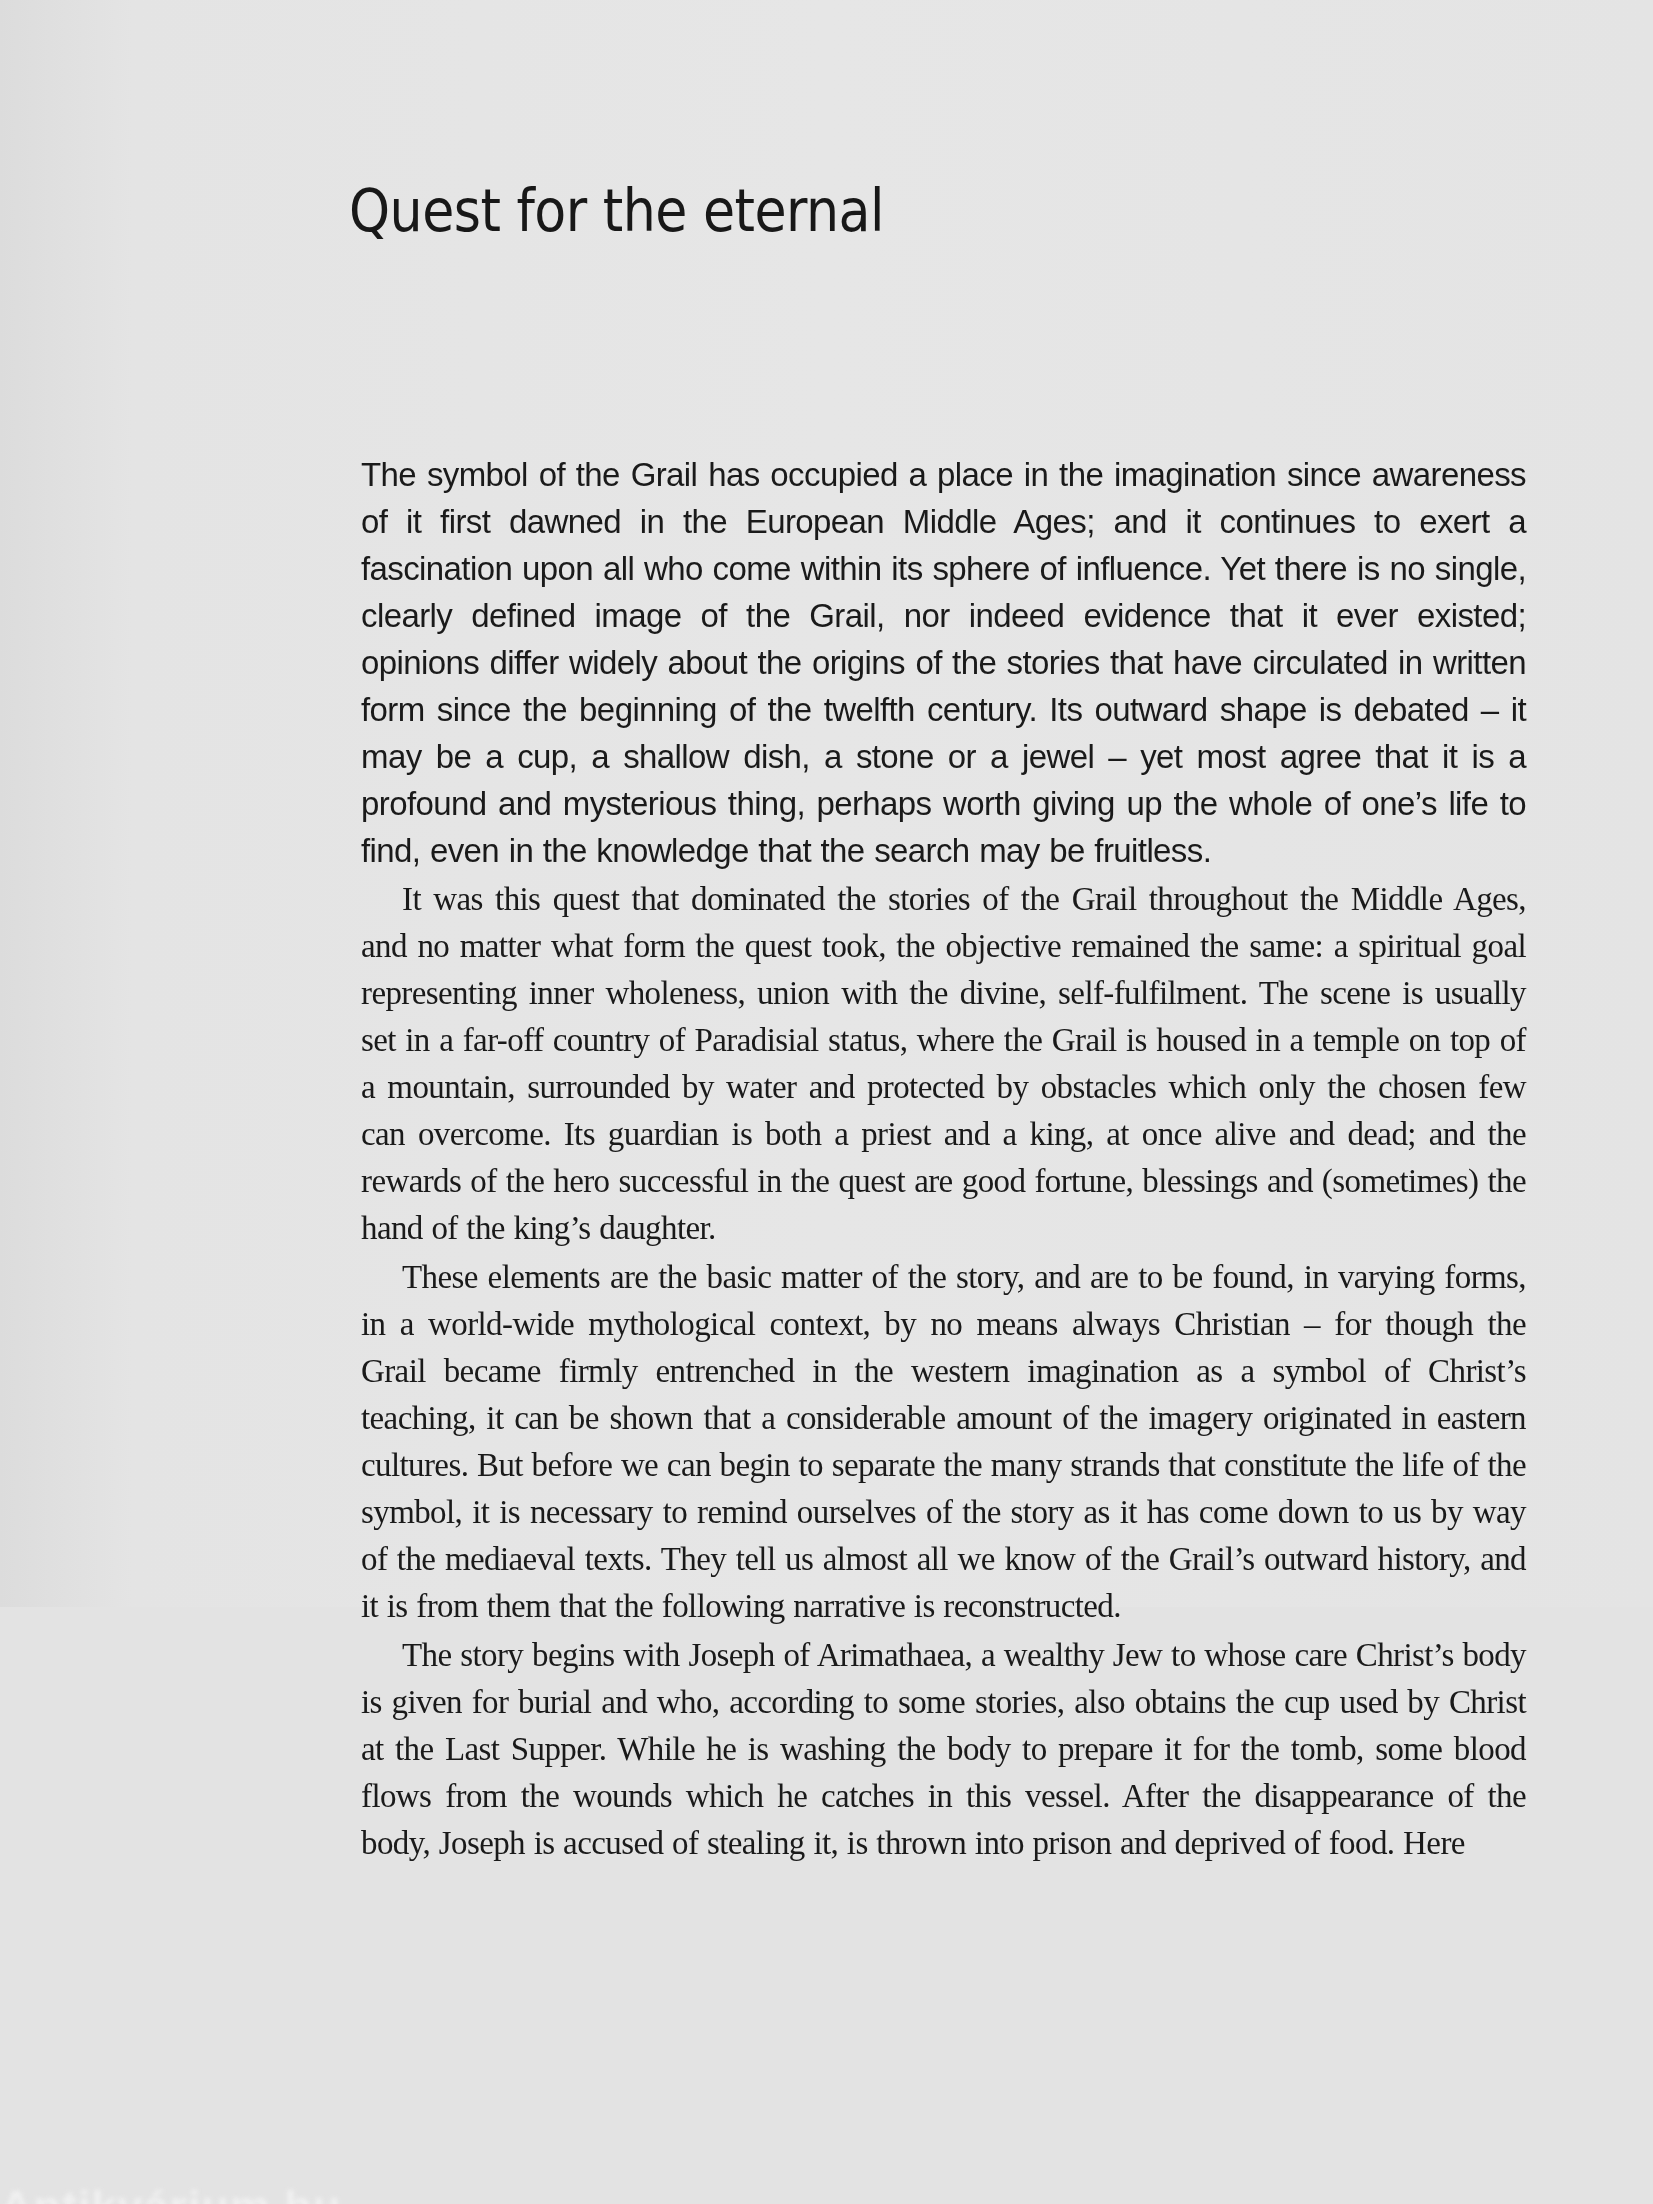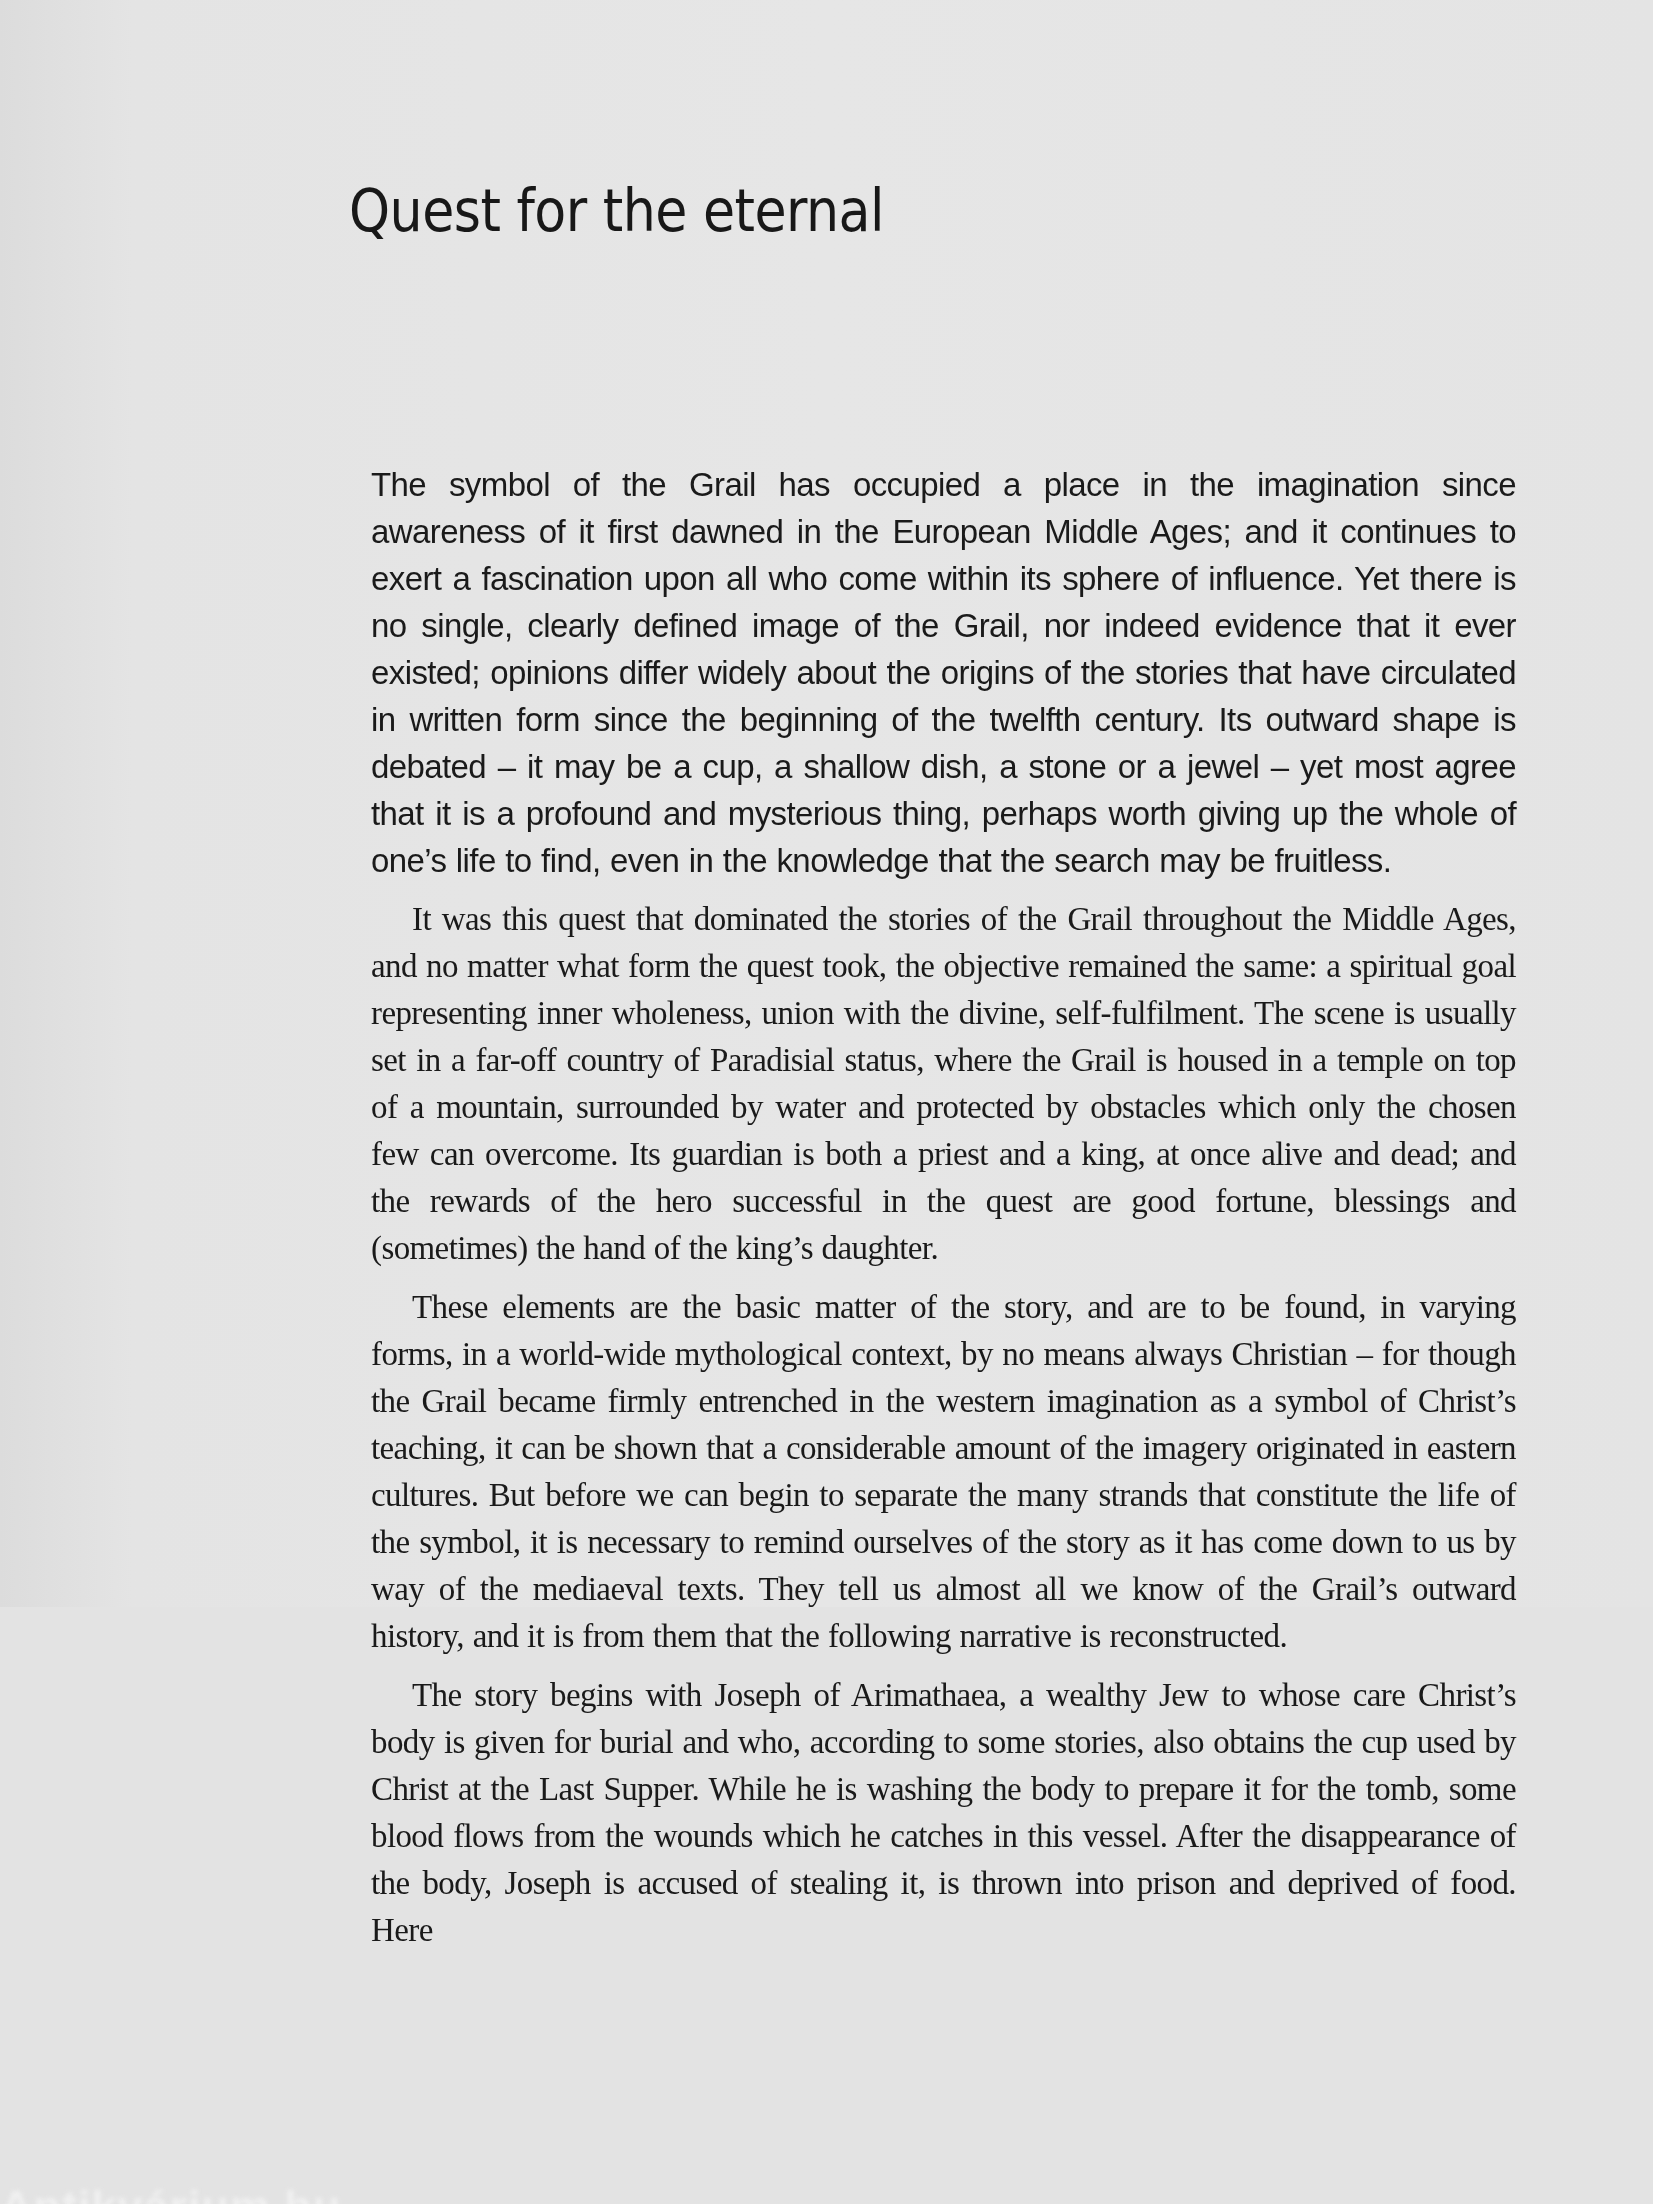--- a/index.html
+++ b/index.html
@@ -39,21 +39,21 @@
     top: 449px;
     width: 1169px;
     font-size: 33px;
     line-height: 47px;
     text-align: justify;
     color: #1a1a1a;
     letter-spacing: -0.6px;
     word-spacing: 1px;
   }
   .body-text p {
-    margin: 12px;
+    margin: 2px;
     padding: 0;
   }
   .body-text p.indent {
     text-indent: 41px;
     font-family: Liberation Serif, serif;
   }
   .watermark {
     position: absolute;
     left: 0;
     top: 2181px;

